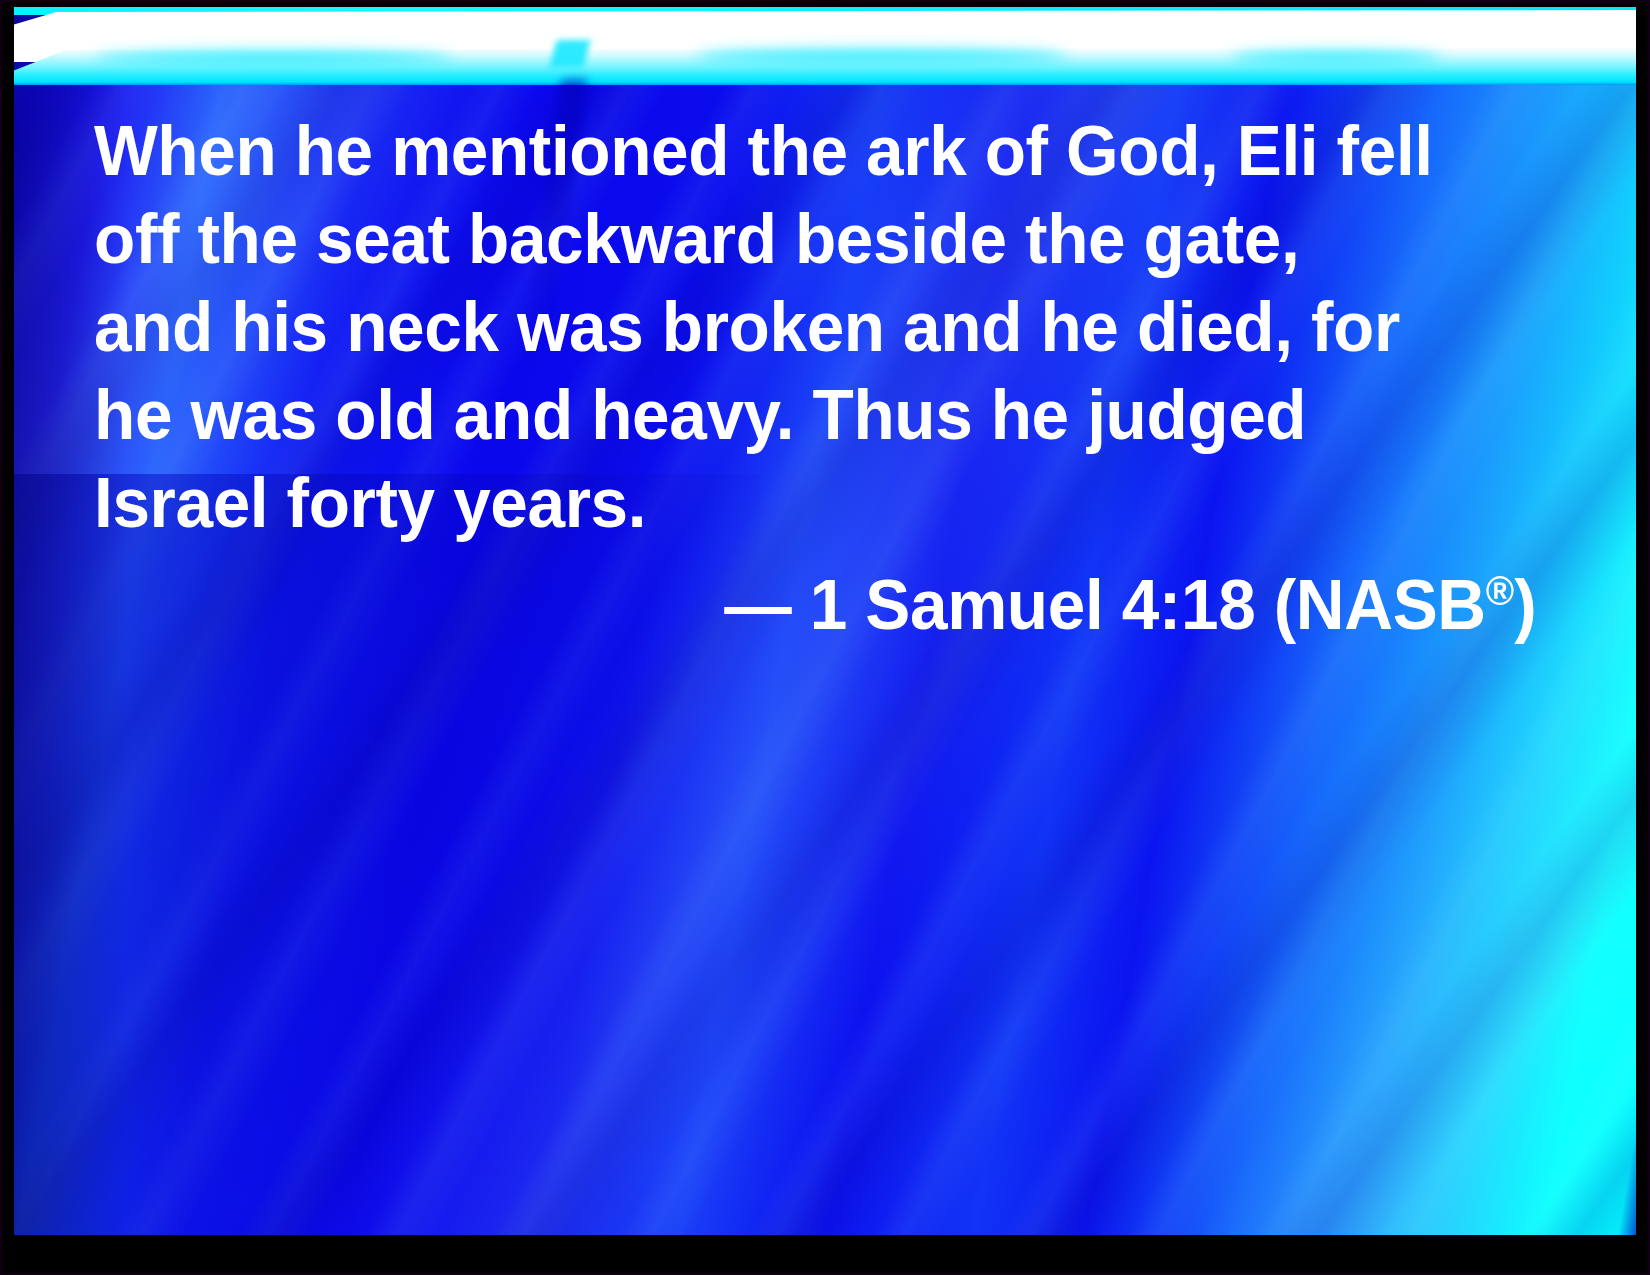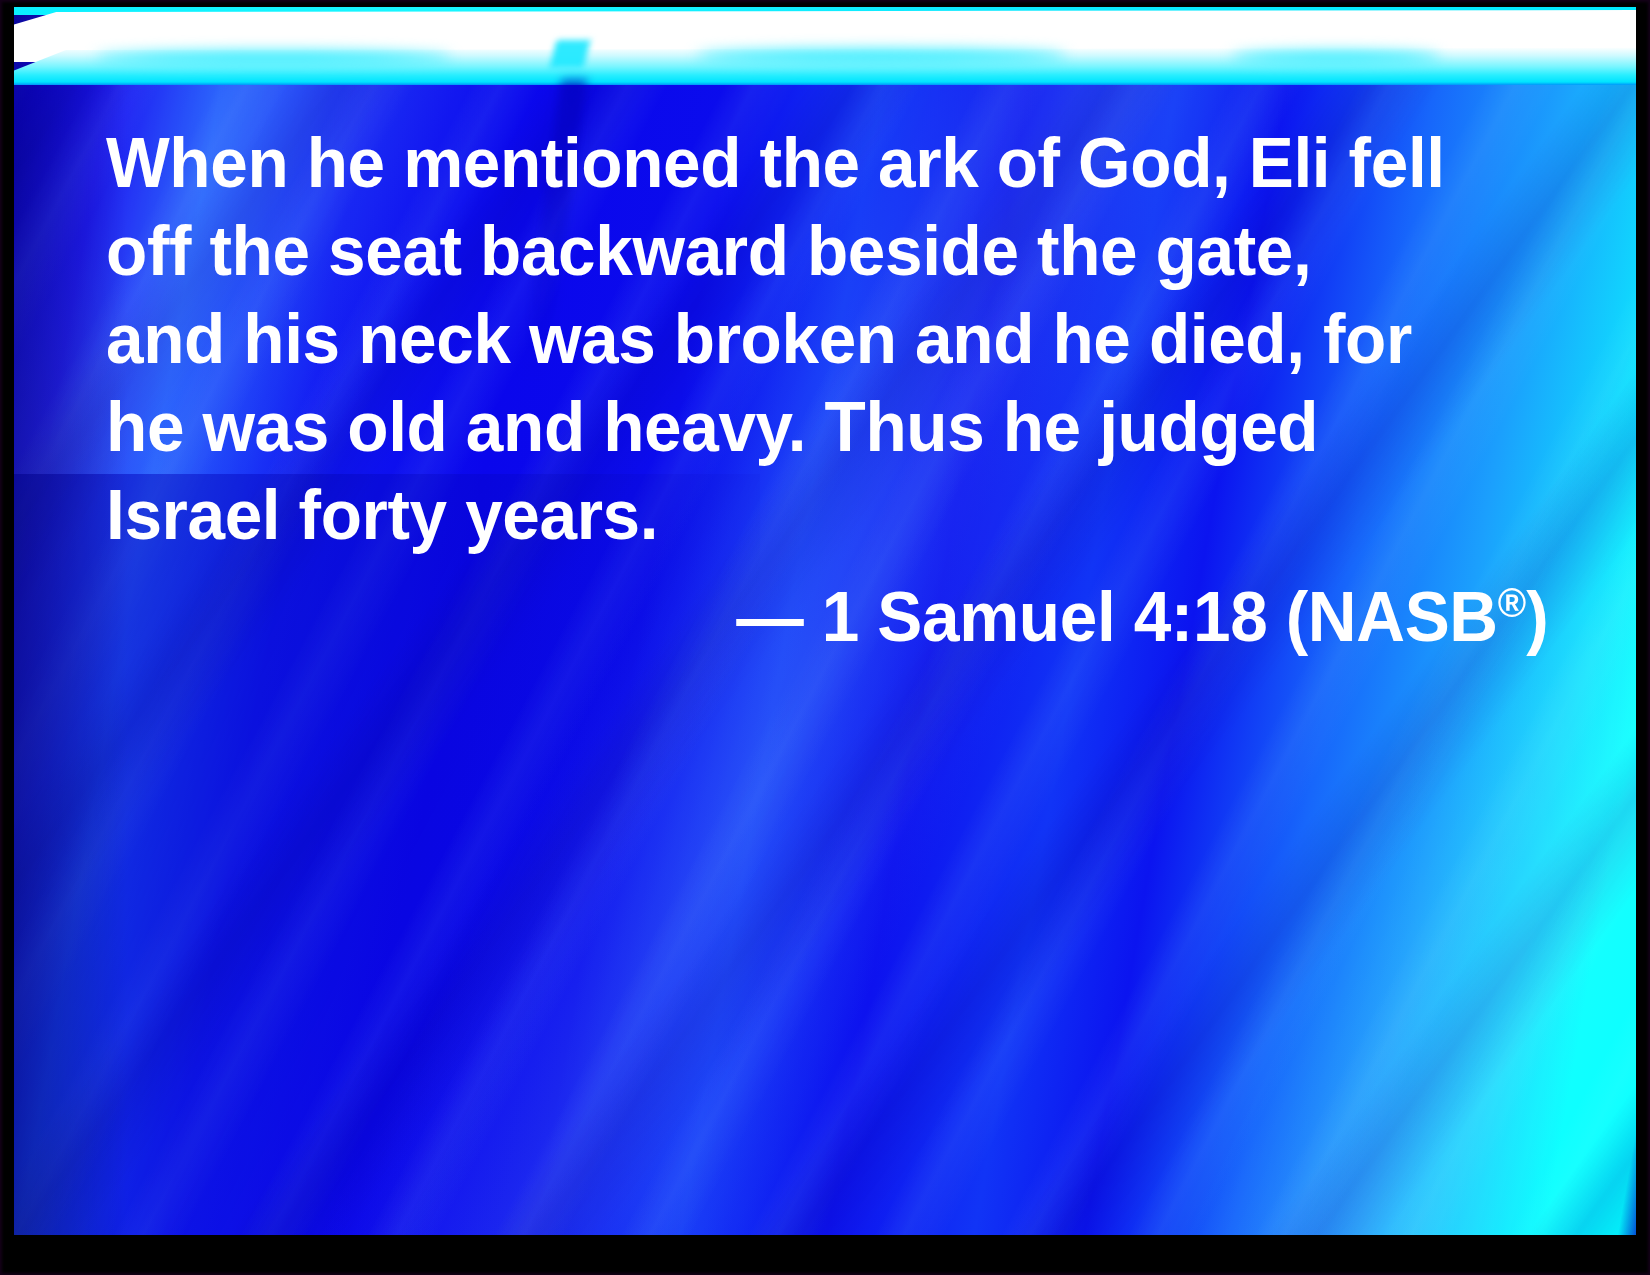--- a/index.html
+++ b/index.html
@@ -197,24 +197,23 @@
     background: linear-gradient(180deg, rgba(2,0,180,.55), rgba(2,0,180,0));
     transform: skewX(-8deg);
     filter: blur(5px);
     z-index: 6;
   }
 
   
   #text-block {
     position: absolute;
     left: 80px;
-    top: 112px;
+    top: 100px;
     width: 1450px;
     z-index: 10;
-    margin-left: 12px;
   }
   .verse-line {
     font-family: "Liberation Sans", sans-serif;
     font-weight: bold;
     font-size: 70px;
     line-height: 88px;
     color: #ffffff;
     letter-spacing: -0.4px;
     white-space: nowrap;
     transform: scaleX(0.965);

